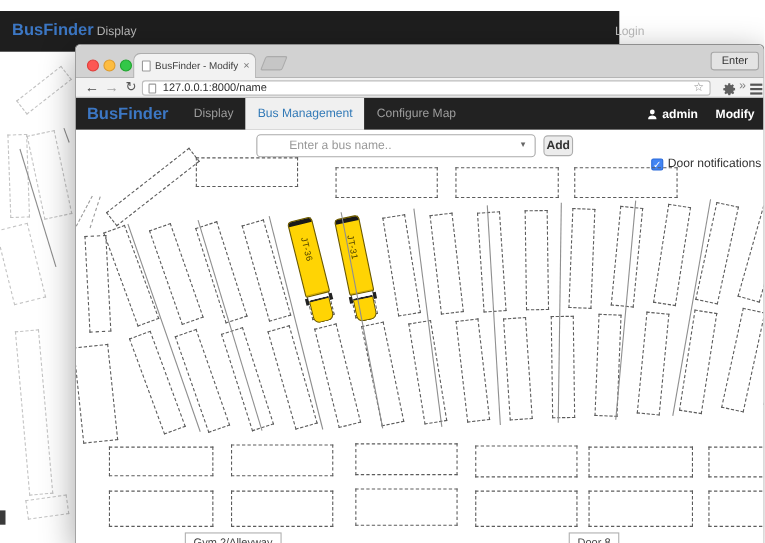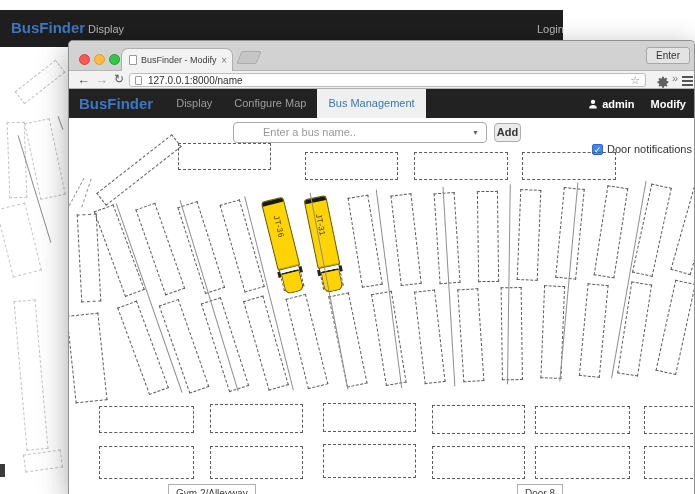--- a/index.html
+++ b/index.html
@@ -3,21 +3,21 @@
 <meta charset="utf-8">
 <style>
   * { margin:0; padding:0; box-sizing:border-box; font-family:"Liberation Sans", sans-serif; }
   html,body { width:695px; height:494px; overflow:hidden; background:#fff; position:relative; }
 
   
   .bg-navbar { position:absolute; left:0; top:10px; width:563px; height:37px; background:#1e1e1e; }
   .bg-brand { position:absolute; left:11px; top:9px; font-size:15px; font-weight:bold; color:#3c77c4; }
   .bg-link { position:absolute; top:13px; font-size:11px; color:#b9b9b9; }
   .bg-display { left:88px; }
-  .bg-login { left:537px; }
+  .bg-login { left:559px; }
   .bg-shape { position:absolute; border:1px dashed #c3c3c3; }
   .bg-line { position:absolute; width:1px; background:#8d8d8d; }
   .bg-mark { position:absolute; left:0; top:464px; width:5px; height:13px; background:#3a3a3a; }
 
   
   .browser { position:absolute; left:68px; top:40px; width:627px; height:454px;
              border:1px solid #8f8f8f; border-bottom:none; border-radius:5px 5px 0 0;
              box-shadow:0 8px 30px rgba(0,0,0,.35); background:#f2f2f2; }
   .tabstrip { position:absolute; left:0; top:0; right:0; height:30px; background:#d2d2d2;
               border-radius:5px 5px 0 0; border-bottom:1px solid #b5b5b5; }
@@ -150,22 +150,22 @@
     </span>
     <span class="tb-ovf">»</span>
     <span class="tb-menu"></span>
   </div>
 
   <div class="page">
 
     <div class="app-navbar">
       <span class="app-brand">BusFinder</span>
       <span class="app-item">Display</span>
+      <span class="app-item active">Bus Management</span>
       <span class="app-item">Configure Map</span>
-      <span class="app-item active">Bus Management</span>
       <span class="app-right">
         <span class="app-user">
             <svg width="10" height="10" viewBox="0 0 16 16">
               <path fill="#fff" d="M8 8a3.5 3.5 0 1 0 0-7 3.5 3.5 0 0 0 0 7zm0 1.5c-3 0-6 1.6-6 4.5v1h12v-1c0-2.9-3-4.5-6-4.5z"></path>
             </svg>
             <span>admin</span>
           </span>
         <span class="app-logout">Modify</span>
       </span>
     </div>

